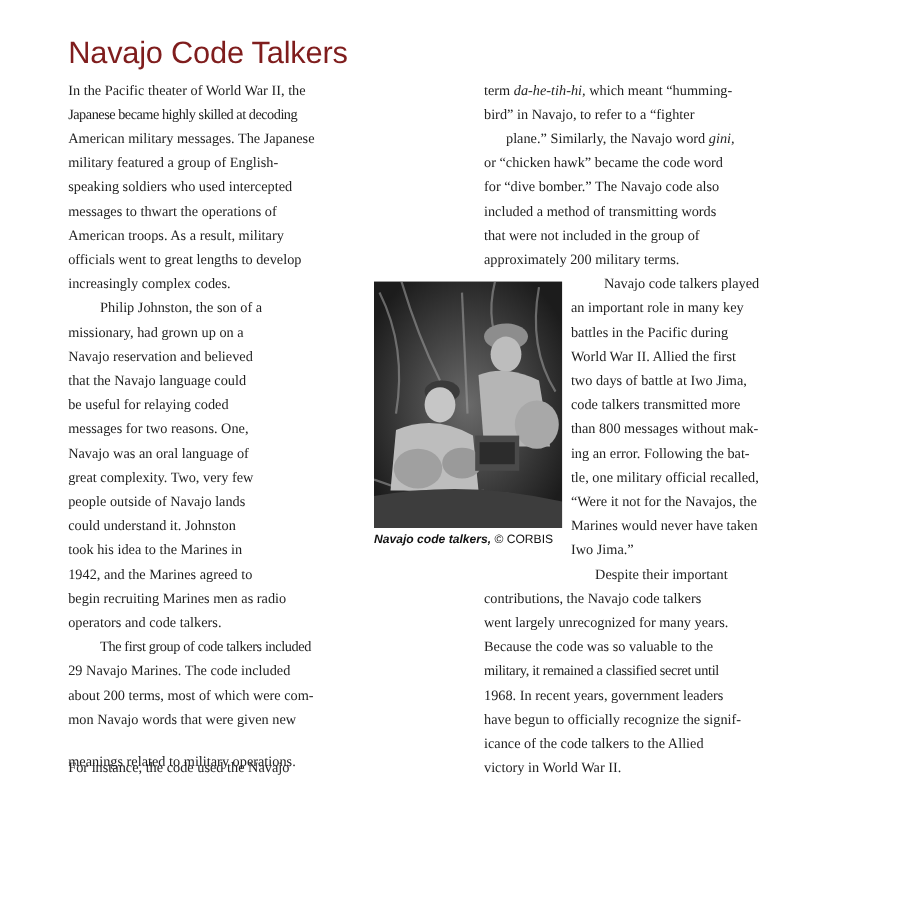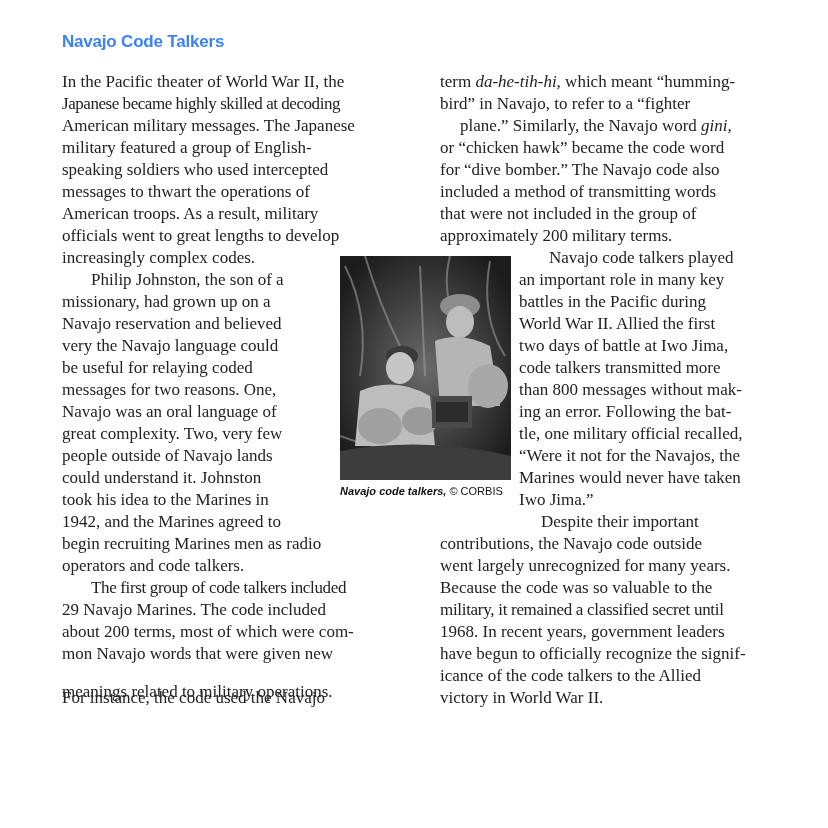--- a/index.html
+++ b/index.html
@@ -2,26 +2,26 @@
 <html><head>
 <meta charset="utf-8">
 <style>
   html, body { margin: 0; padding: 0; }
   body {
     width: 828px; height: 828px; background: #ffffff; position: relative; overflow: hidden;
     color: #1e1e1e;
   }
   .title {
     position: absolute; left: 62px; top: 32px;
-    font-family: "Liberation Sans", sans-serif; font-weight: bold; font-size: 17px;
-    color: #3b82f6; letter-spacing: -0.2px;
+    font-family: "Liberation Sans", sans-serif; font-weight: normal; font-size: 28px;
+    color: #7f1d1d; letter-spacing: -0.2px;
   }
   .line {
     position: absolute; white-space: nowrap;
-    font-family: "Liberation Serif", serif; font-size: 17px; line-height: 21.8px;
+    font-family: "Liberation Serif", serif; font-size: 13px; line-height: 21.8px;
     color: #222;
   }
   .line i { font-style: italic; }
   .photo {
     position: absolute; left: 340px; top: 256px; width: 171px; height: 224px;
     background: #2a2a2a; overflow: hidden;
   }
   .photo svg { display: block; }
   .caption {
     position: absolute; left: 340px; top: 485px; white-space: nowrap;
@@ -40,21 +40,21 @@
   <div class="line" style="left:62px;top:115px">American military messages. The Japanese</div>
   <div class="line" style="left:62px;top:137px">military featured a group of English-</div>
   <div class="line" style="left:62px;top:159px">speaking soldiers who used intercepted</div>
   <div class="line" style="left:62px;top:181px">messages to thwart the operations of</div>
   <div class="line" style="left:62px;top:203px">American troops. As a result, military</div>
   <div class="line" style="left:62px;top:225px">officials went to great lengths to develop</div>
   <div class="line" style="left:62px;top:247px">increasingly complex codes.</div>
   <div class="line" style="left:91px;top:269px">Philip Johnston, the son of a</div>
   <div class="line" style="left:62px;top:291px">missionary, had grown up on a</div>
   <div class="line" style="left:62px;top:313px">Navajo reservation and believed</div>
-  <div class="line" style="left:62px;top:335px">very the Navajo language could</div>
+  <div class="line" style="left:62px;top:335px">that the Navajo language could</div>
   <div class="line" style="left:62px;top:357px">be useful for relaying coded</div>
   <div class="line" style="left:62px;top:379px">messages for two reasons. One,</div>
   <div class="line" style="left:62px;top:401px">Navajo was an oral language of</div>
   <div class="line" style="left:62px;top:423px">great complexity. Two, very few</div>
   <div class="line" style="left:62px;top:445px">people outside of Navajo lands</div>
   <div class="line" style="left:62px;top:467px">could understand it. Johnston</div>
   <div class="line" style="left:62px;top:489px">took his idea to the Marines in</div>
   <div class="line" style="left:62px;top:511px">1942, and the Marines agreed to</div>
   <div class="line" style="left:62px;top:533px">begin recruiting Marines men as radio</div>
   <div class="line" style="left:62px;top:555px">operators and code talkers.</div>
@@ -83,21 +83,21 @@
   <div class="line" style="left:519px;top:335px">two days of battle at Iwo Jima,</div>
   <div class="line" style="left:519px;top:357px">code talkers transmitted more</div>
   <div class="line" style="left:519px;top:379px">than 800 messages without mak-</div>
   <div class="line" style="left:519px;top:401px">ing an error. Following the bat-</div>
   <div class="line" style="left:519px;top:423px">tle, one military official recalled,</div>
   <div class="line" style="left:519px;top:445px">“Were it not for the Navajos, the</div>
   <div class="line" style="left:519px;top:467px">Marines would never have taken</div>
   <div class="line" style="left:519px;top:489px">Iwo Jima.”</div>
 
   <div class="line" style="left:541px;top:511px">Despite their important</div>
-  <div class="line" style="left:440px;top:533px">contributions, the Navajo code outside</div>
+  <div class="line" style="left:440px;top:533px">contributions, the Navajo code talkers</div>
   <div class="line" style="left:440px;top:555px">went largely unrecognized for many years.</div>
   <div class="line" style="left:440px;top:577px">Because the code was so valuable to the</div>
   <div class="line" style="left:440px;top:599px;letter-spacing:-0.3px">military, it remained a classified secret until</div>
   <div class="line" style="left:440px;top:621px">1968. In recent years, government leaders</div>
   <div class="line" style="left:440px;top:643px">have begun to officially recognize the signif-</div>
   <div class="line" style="left:440px;top:665px">icance of the code talkers to the Allied</div>
   <div class="line" style="left:440px;top:687px">victory in World War II.</div>
 </div>
 
 <div class="photo" title="Two Navajo code talkers crouching with a radio in jungle foliage">

